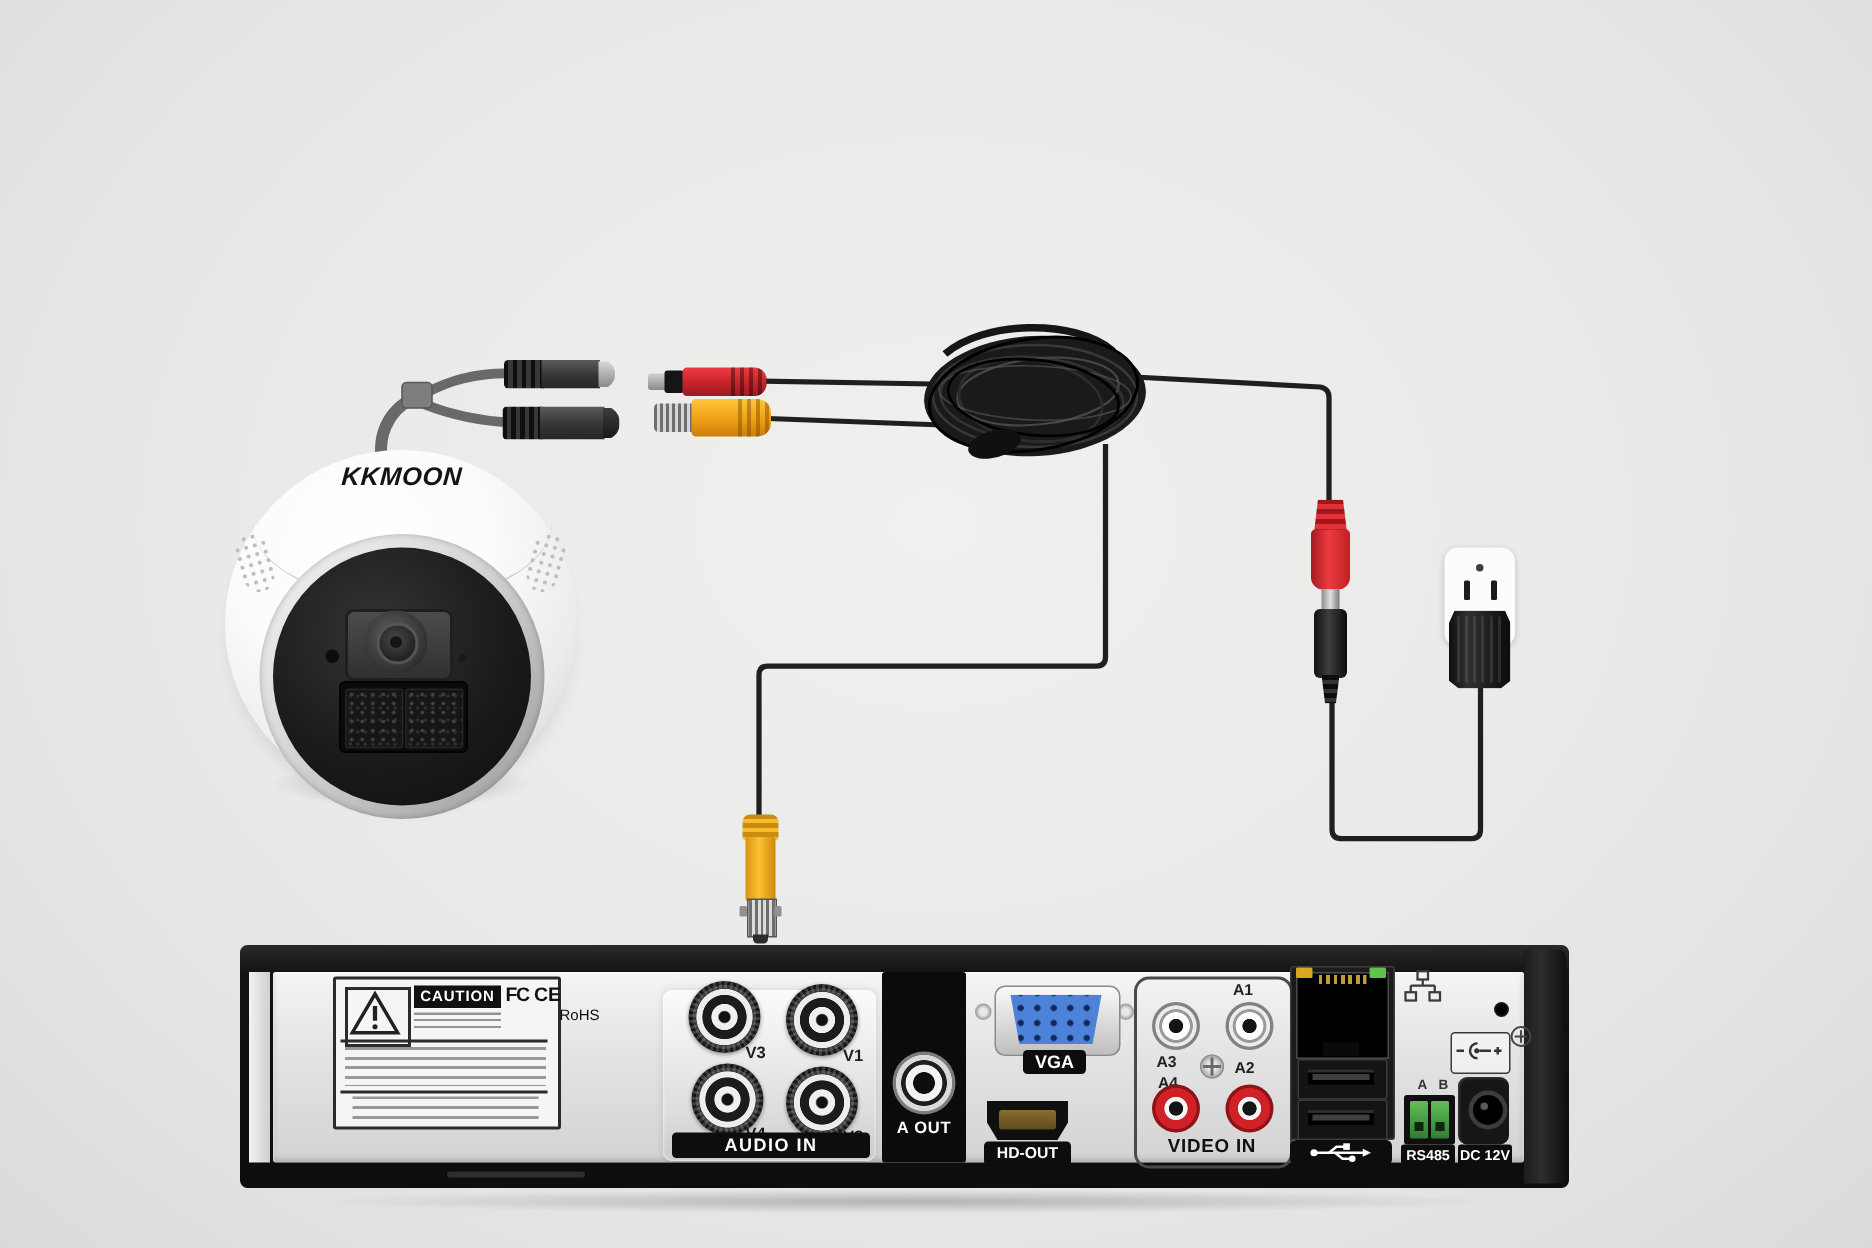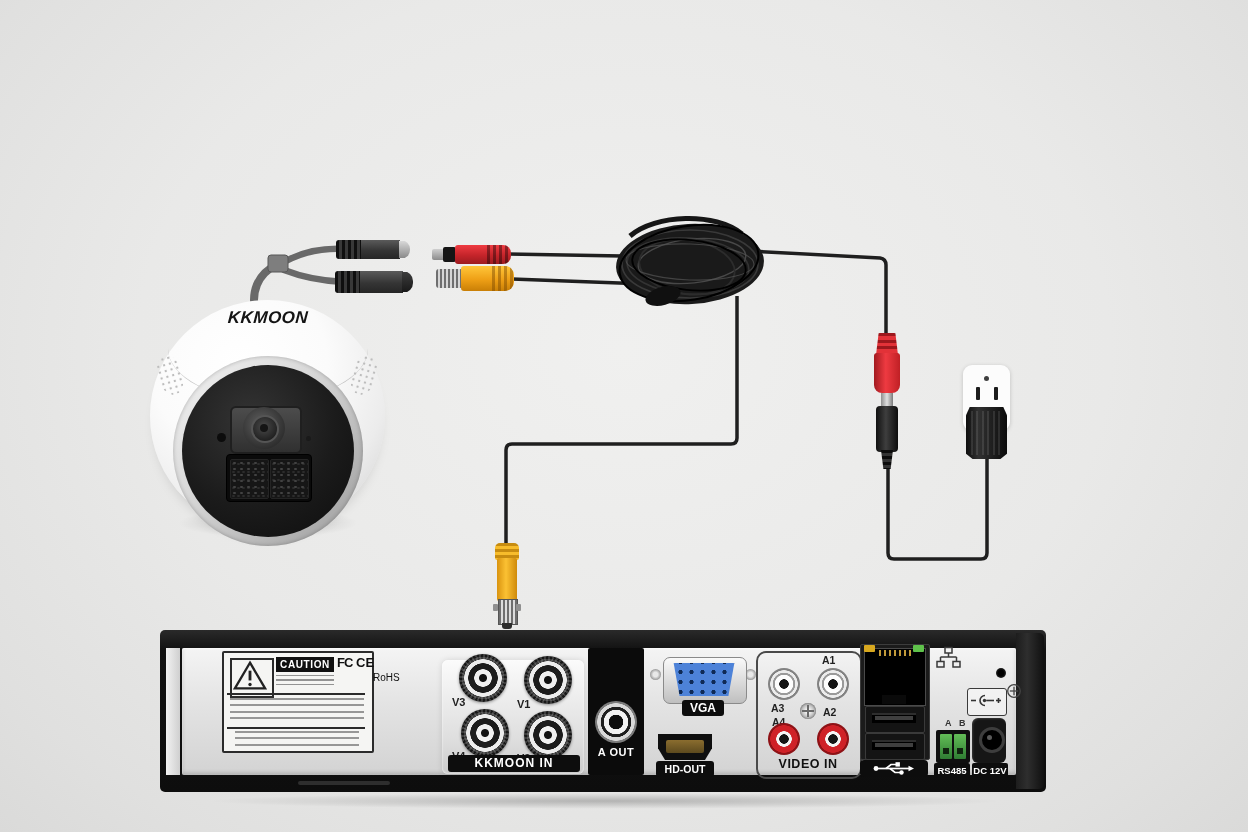--- a/index.html
+++ b/index.html
@@ -150,21 +150,21 @@
     box-shadow:0 0 6px rgba(0,0,0,.12), inset 0 0 2px #fff;}
   .bnc{width:48px;height:48px;border-radius:50%;
     background:radial-gradient(circle, #111 0 3.5px, #f0f0f0 4.5px 8.5px, #1c1c1c 9px 14.5px, #ededed 15px 18.5px, #3c3c3c 19px 21px, #171717 21.5px 24px);
     box-shadow:0 1px 3px rgba(0,0,0,.4);}
   .bnc::after{content:"";position:absolute;inset:0;border-radius:50%;
     background:repeating-conic-gradient(rgba(255,255,255,.16) 0 5deg, rgba(0,0,0,0) 5deg 10deg);
     -webkit-mask:radial-gradient(circle, rgba(0,0,0,0) 0 19px, #000 19.5px);
             mask:radial-gradient(circle, rgba(0,0,0,0) 0 19px, #000 19.5px);}
   .bnc1{left:459px;top:654px;} .bnc2{left:524px;top:656px;}
   .bnc3{left:461px;top:709px;} .bnc4{left:524px;top:711px;}
-  .vlab{font-size:11px;font-weight:600;color:#1f1f1f;}
+  .vlab{font-size:11px;font-weight:600;color:#1f1f1f;margin-left:45px;}
   .v1{left:452px;top:696px;} .v2{left:517px;top:698px;}
   .v3{left:452px;top:750px;} .v4{left:517px;top:752px;}
   .tag{background:#0d0d0d;color:#fff;font-weight:700;border-radius:3px;}
   .vin-tag{left:448px;top:755px;width:132px;height:17px;font-size:12px;line-height:17px;letter-spacing:1px;}
 
   
   .aout-strip{left:588px;top:648px;width:56px;height:127px;background:#0b0b0b;border-radius:2px;}
   .aout-rca{left:595px;top:701px;width:42px;height:42px;border-radius:50%;
     background:radial-gradient(circle, #0e0e0e 0 7px, #f2f2f2 7.5px 12px, #1e1e1e 12.5px 15px, #d9d9d9 15.5px 18.5px, #7c7c7c 19px 21px);}
   .aout-lab{left:588px;top:746px;width:56px;font-size:11px;font-weight:700;color:#fff;letter-spacing:.5px;}
@@ -363,21 +363,21 @@
 
   <div class="abs vin-block"></div>
   <div class="abs bnc bnc1"></div>
   <div class="abs bnc bnc2"></div>
   <div class="abs bnc bnc3"></div>
   <div class="abs bnc bnc4"></div>
   <div class="abs vlab v1">V3</div>
   <div class="abs vlab v2">V1</div>
   <div class="abs vlab v3">V4</div>
   <div class="abs vlab v4">V2</div>
-  <div class="abs ctr tag vin-tag">KKMOON IN</div>
+  <div class="abs ctr tag vin-tag">AUDIO IN</div>
 
   <div class="abs aout-strip"></div>
   <div class="abs aout-rca"></div>
   <div class="abs ctr aout-lab">A OUT</div>
 
   <div class="abs vga-scr scr-l"></div>
   <div class="abs vga-scr scr-r"></div>
   <div class="abs vga-shell"></div>
   <div class="abs vga-blue"></div>
   <div class="abs ctr tag vga-tag">VGA</div>

